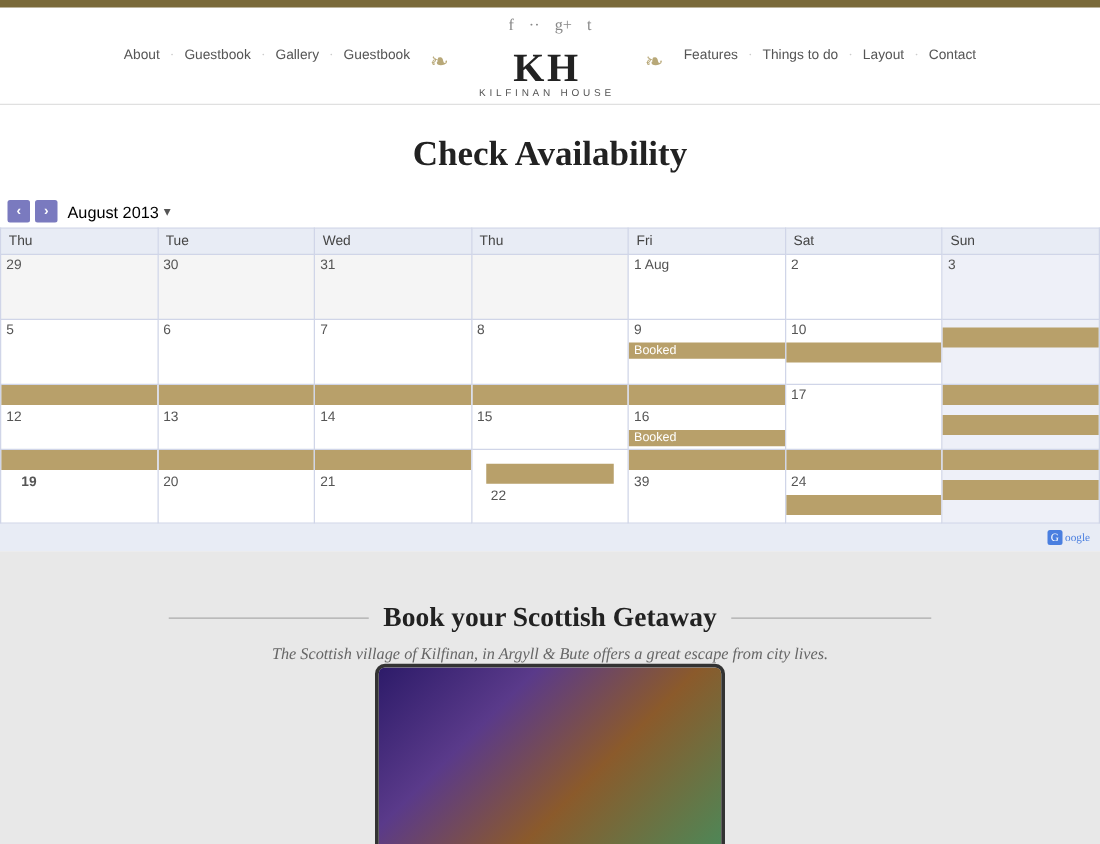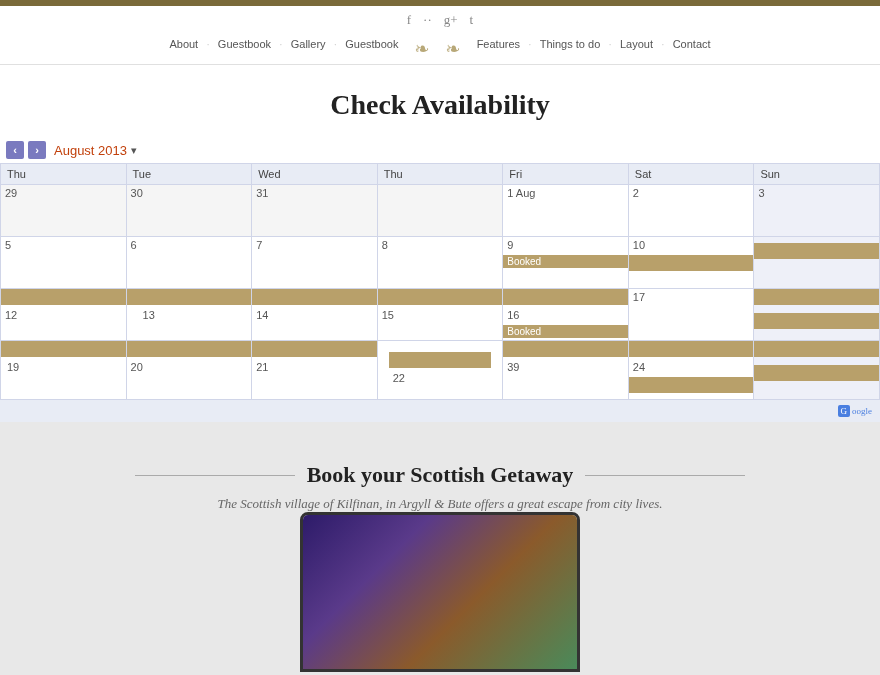--- a/index.html
+++ b/index.html
@@ -111,21 +111,21 @@
       font-size: 11px;
       cursor: pointer;
       display: flex;
       align-items: center;
       justify-content: center;
       font-weight: bold;
     }
     .cal-month-title {
       font-size: 13px;
       font-family: Arial, sans-serif;
-      color: #c2410c;
+      color: #000000;
       margin-left: 4px;
       cursor: pointer;
     }
     .cal-month-dropdown {
       font-size: 11px;
       color: #555;
       cursor: pointer;
     }
 
     .calendar-table {
@@ -263,20 +263,24 @@
   <nav class="nav-links-left">
     <a class="nav-link">About</a>
     <span class="nav-separator">·</span>
     <a class="nav-link">Guestbook</a>
     <span class="nav-separator">·</span>
     <a class="nav-link">Gallery</a>
     <span class="nav-separator">·</span>
     <a class="nav-link">Guestbook</a>
   </nav>
   <span class="nav-ornament">❧</span>
+  <div class="logo-area">
+    <div class="logo-kh">KH</div>
+    <div class="logo-sub">Kilfinan House</div>
+  </div>
   <span class="nav-ornament">❧</span>
   <nav class="nav-links-right">
     <a class="nav-link">Features</a>
     <span class="nav-separator">·</span>
     <a class="nav-link">Things to do</a>
     <span class="nav-separator">·</span>
     <a class="nav-link">Layout</a>
     <span class="nav-separator">·</span>
     <a class="nav-link">Contact</a>
   </nav>
@@ -359,21 +363,21 @@
         </td>
       </tr>
 
       <tr>
         <td style="padding:0;">
           <div style="background:#b8a06a; height:16px; margin-bottom:2px;"></div>
           <span class="date-num" style="padding: 2px 4px;">12</span>
         </td>
         <td style="padding:0;">
           <div style="background:#b8a06a; height:16px; margin-bottom:2px;"></div>
-          <span class="date-num" style="padding: 2px 4px; margin-left: 12px;">13</span>
+          <span class="date-num" style="padding: 2px 4px;">13</span>
         </td>
         <td style="padding:0;">
           <div style="background:#b8a06a; height:16px; margin-bottom:2px;"></div>
           <span class="date-num" style="padding: 2px 4px;">14</span>
         </td>
         <td style="padding:0;">
           <div style="background:#b8a06a; height:16px; margin-bottom:2px;"></div>
           <span class="date-num" style="padding: 2px 4px;">15</span>
         </td>
         <td style="padding:0;">
@@ -387,21 +391,21 @@
         <td class="sunday-col" style="padding:0;">
           <div style="background:#b8a06a; height:16px; margin-bottom:2px;"></div>
           <span class="date-num" style="padding: 2px 4px;"></span>
           <div style="background:#b8a06a; height:16px;"></div>
         </td>
       </tr>
 
       <tr>
         <td style="padding:0;">
           <div style="background:#b8a06a; height:16px; margin-bottom:2px;"></div>
-          <span class="date-num" style="padding: 2px 6px;">19</span>
+          <span class="date-num" style="padding: 2px 16px; font-weight: bold;">19</span>
         </td>
         <td style="padding:0;">
           <div style="background:#b8a06a; height:16px; margin-bottom:2px;"></div>
           <span class="date-num" style="padding: 2px 4px;">20</span>
         </td>
         <td style="padding:0;">
           <div style="background:#b8a06a; height:16px; margin-bottom:2px;"></div>
           <span class="date-num" style="padding: 2px 4px;">21</span>
         </td>
         <td style="padding:11px;margin-top:42px;">

